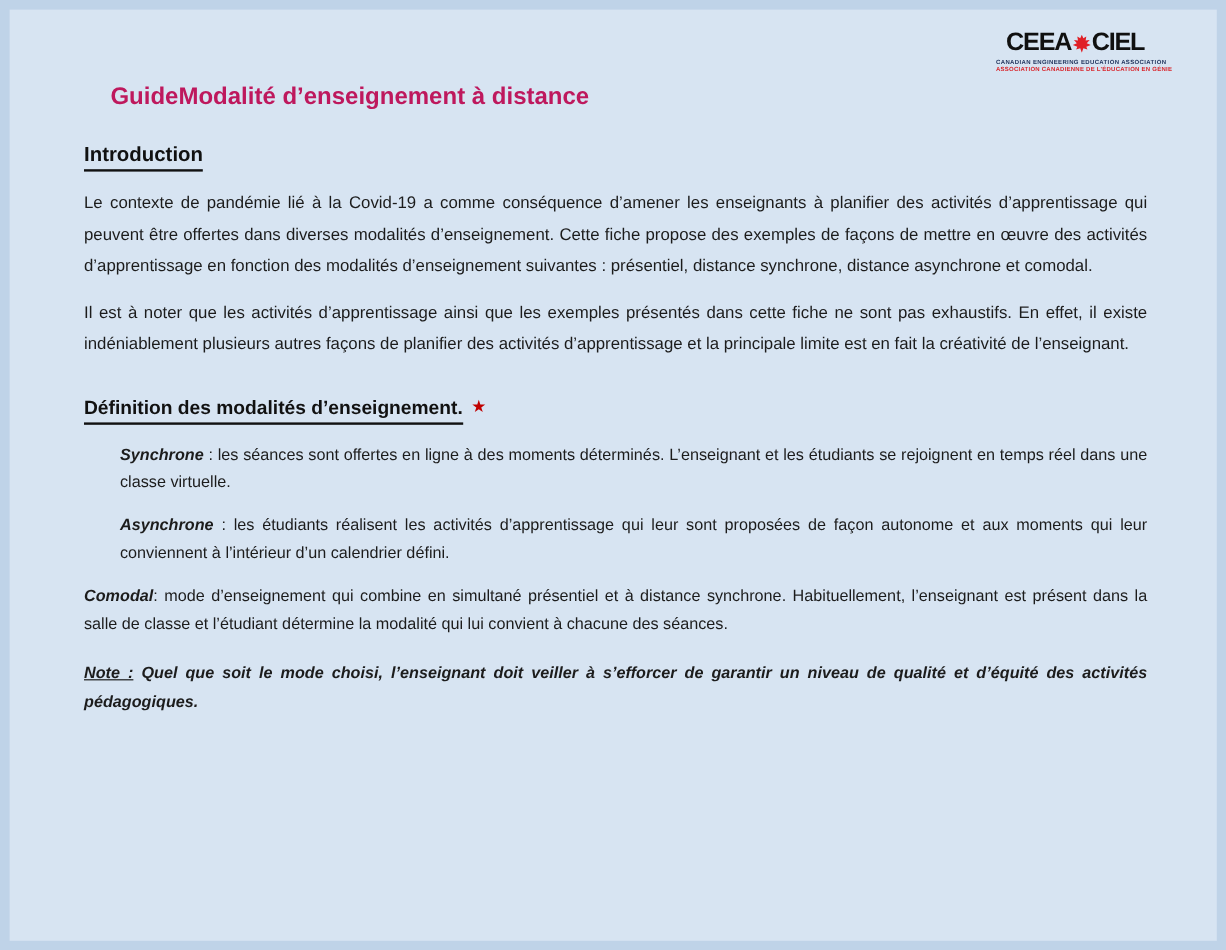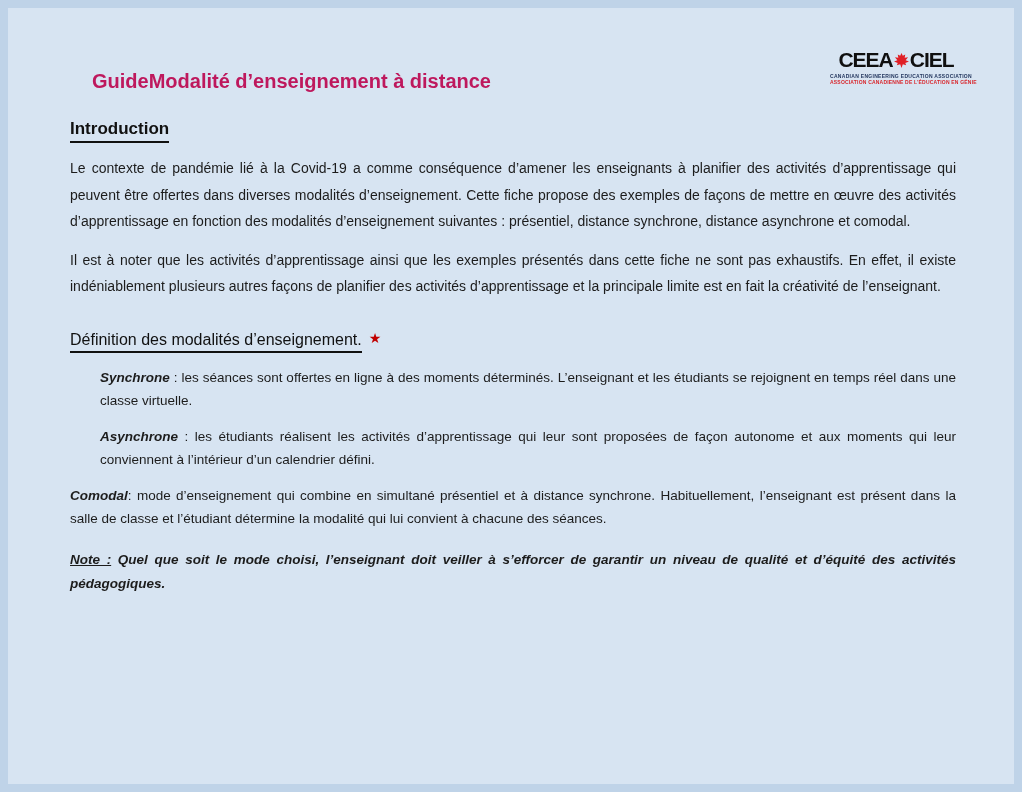--- a/index.html
+++ b/index.html
@@ -17,21 +17,20 @@
     width: 100%; height: 100%;
     padding: 0 58px 0 62px;
   }
 
   
   .brand {
     position: absolute;
     top: 16px; right: 52px;
     width: 132px;
     text-align: left;
-    margin-top: 24px;
   }
   .brand-row {
     display: flex; align-items: center; justify-content: center;
     gap: 1px;
   }
   .brand-word {
     font-weight: bold;
     font-size: 21px;
     letter-spacing: -1px;
     color: #101010;
@@ -70,21 +69,21 @@
     font-size: 17px;
     font-weight: bold;
     color: #111;
     display: inline-block;
     border-bottom: 2.5px solid #111;
     padding-bottom: 2px;
   }
   .h2-wrap { margin-top: 30px; }
   .h2 {
     font-size: 16px;
-    font-weight: normal;
+    font-weight: bold;
     color: #111;
     display: inline-block;
     border-bottom: 2.5px solid #111;
     padding-bottom: 2px;
   }
   .star {
     color: #c00000;
     font-size: 14px;
     margin-left: 7px;
     vertical-align: 2px;

